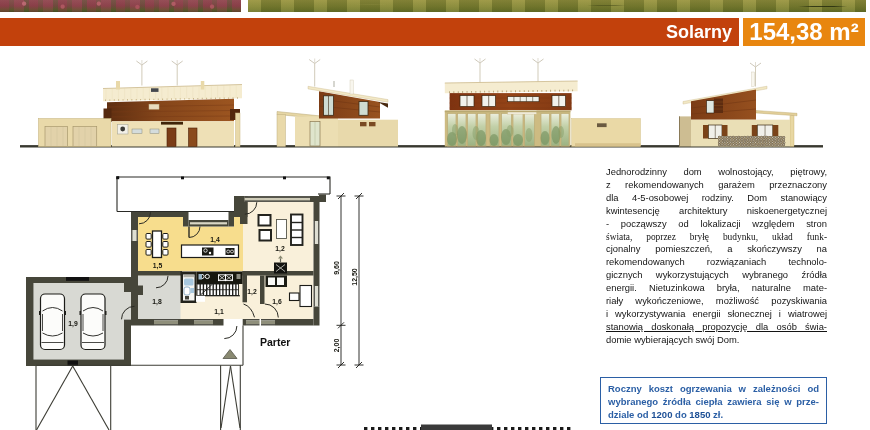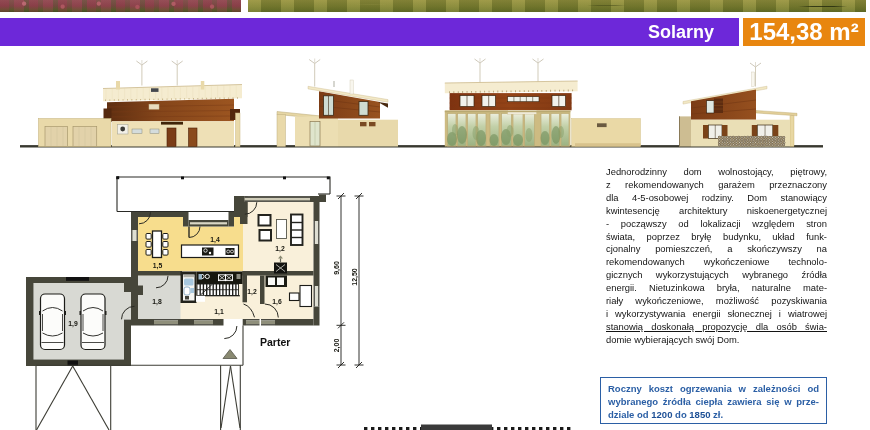--- a/index.html
+++ b/index.html
@@ -22,23 +22,23 @@
     linear-gradient(180deg, #96575e 0%, #87434c 50%, #5a5c2c 82%, #42491f 100%);"></div>
 
 <div class="abs" style="left:248px;top:0;width:618px;height:12px;
   background:
     radial-gradient(ellipse at 93% 55%, rgba(38,45,14,.85) 0 14px, rgba(0,0,0,0) 26px),
     radial-gradient(ellipse at 58% 45%, rgba(58,64,20,.45) 0 10px, rgba(0,0,0,0) 20px),
     radial-gradient(ellipse at 20% 40%, rgba(175,170,90,.3) 0 14px, rgba(0,0,0,0) 26px),
     repeating-linear-gradient(90deg, rgba(205,195,115,.22) 0 13px, rgba(80,86,32,.26) 13px 33px),
     linear-gradient(180deg, #93903e 0%, #7b7f30 55%, #636e26 100%);"></div>
 
-<div class="abs" style="left:0;top:18px;width:739px;height:28px;background:#6d28d9;
+<div class="abs" style="left:0;top:18px;width:739px;height:28px;background:#c2410c;
   color:#fff;font-weight:bold;font-size:18px;line-height:28px;text-align:right;
-  padding-right:25px;box-sizing:border-box;">Solarny</div>
+  padding-right:7px;box-sizing:border-box;">Solarny</div>
 
 <div class="abs" style="left:743px;top:18px;width:122px;height:28px;background:#e8860f;
   color:#fff;font-weight:bold;font-size:24px;line-height:28px;text-align:center;">154,38&nbsp;m²</div>
 
 <div class="abs" style="left:0;top:55px;width:870px;height:105px;">
 <svg width="870" height="105" viewBox="0 0 870 105">
 <defs>
 <linearGradient id="wood1" x1="0" y1="0" x2="1" y2="0">
           <stop offset="0" stop-color="#5e2e10"></stop>
           <stop offset="0.4" stop-color="#84451a"></stop>
@@ -705,23 +705,23 @@
 
 <div class="abs" style="left:606px;top:166px;width:221px;color:#141414;">
 
 
   <div style="font-size:9.4px;line-height:12.9px;">
     <div style="text-align:justify;text-align-last:justify;">Jednorodzinny dom wolnostojący, piętrowy,</div>
     <div style="text-align:justify;text-align-last:justify;">z rekomendowanych garażem przeznaczony</div>
     <div style="text-align:justify;text-align-last:justify;">dla 4-5-osobowej rodziny. Dom stanowiący</div>
     <div style="text-align:justify;text-align-last:justify;">kwintesencję architektury niskoenergetycznej</div>
     <div style="text-align:justify;text-align-last:justify;">- począwszy od lokalizacji względem stron</div>
-    <div style="text-align:justify;text-align-last:justify;">świata, poprzez bryłę budynku, układ funk-</div>
+    <div style="text-align:justify;text-align-last:justify;font-family:Liberation Serif, serif;">świata, poprzez bryłę budynku, układ funk-</div>
     <div style="text-align:justify;text-align-last:justify;">cjonalny pomieszczeń, a skończywszy na</div>
-    <div style="text-align:justify;text-align-last:justify;">rekomendowanych wykończeniowe technolo-</div>
+    <div style="text-align:justify;text-align-last:justify;">rekomendowanych rozwiązaniach technolo-</div>
     <div style="text-align:justify;text-align-last:justify;">gicznych wykorzystujących wybranego źródła</div>
     <div style="text-align:justify;text-align-last:justify;">energii. Nietuzinkowa bryła, naturalne mate-</div>
     <div style="text-align:justify;text-align-last:justify;">riały wykończeniowe, możliwość pozyskiwania</div>
     <div style="text-align:justify;text-align-last:justify;">i wykorzystywania energii słonecznej i wiatrowej</div>
     <div style="text-align:justify;text-align-last:justify;text-decoration:underline;">stanowią doskonałą propozycję dla osób świa-</div>
     <div>domie wybierających swój Dom.</div>
   </div>
 </div>
 
 <div class="abs" style="left:600px;top:377px;width:227px;height:47px;border:1.6px solid #2b5fa5;

